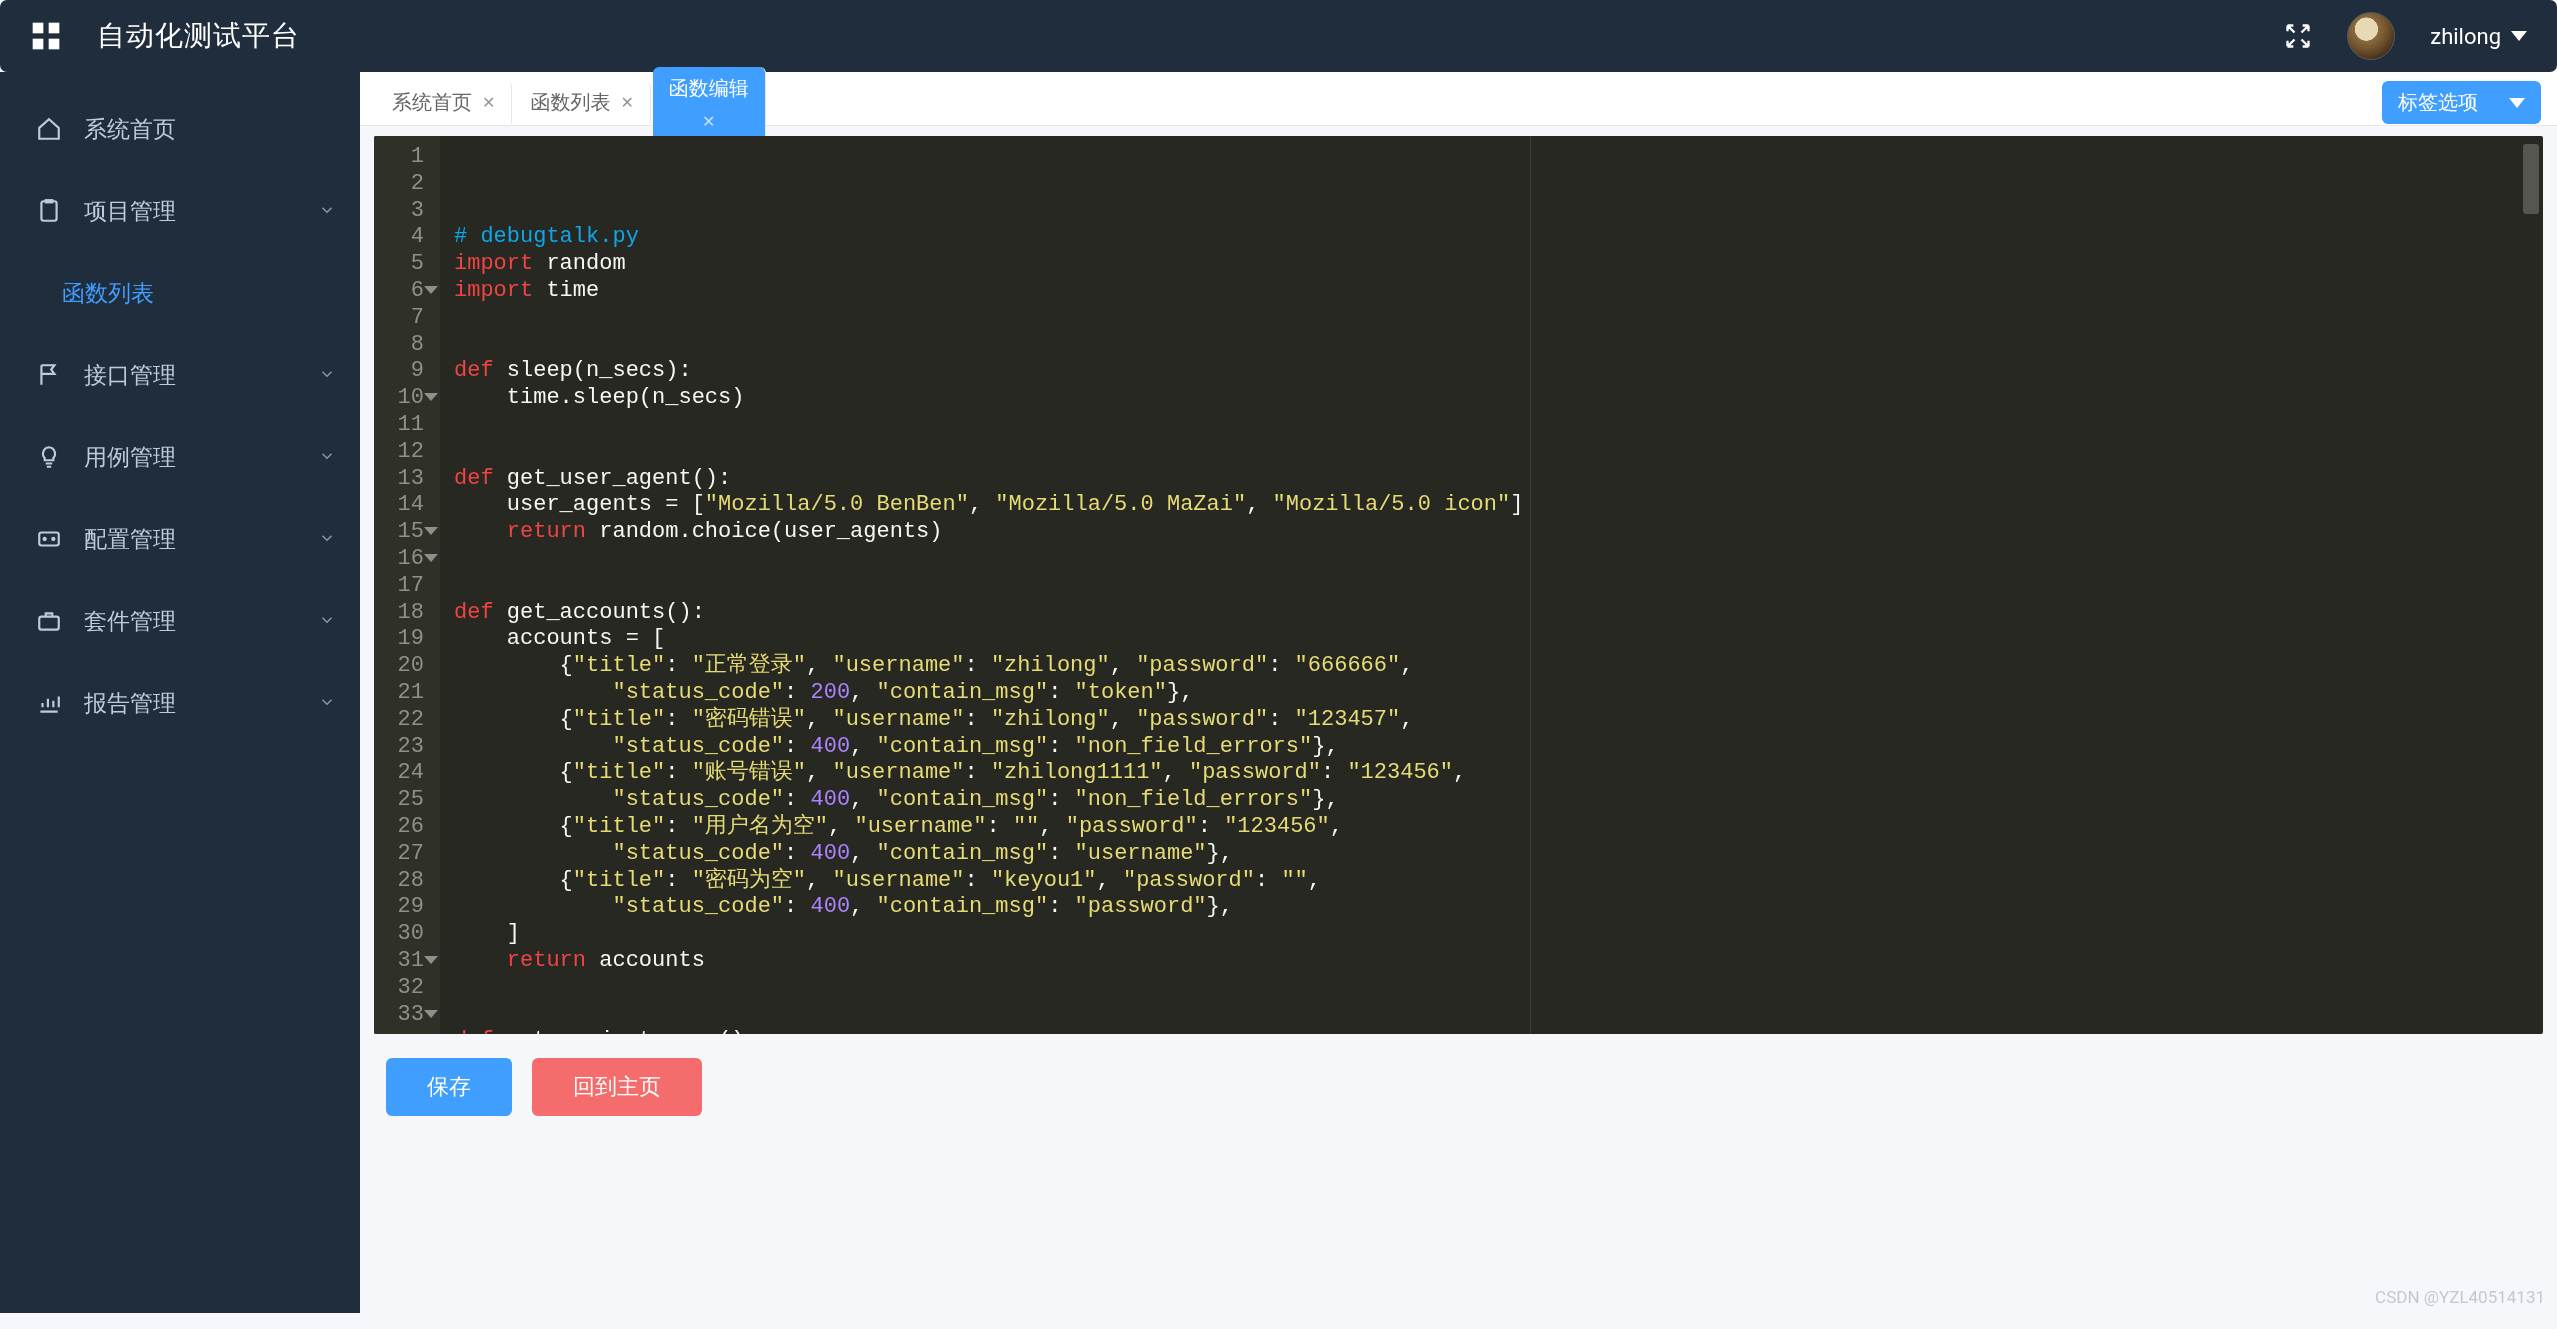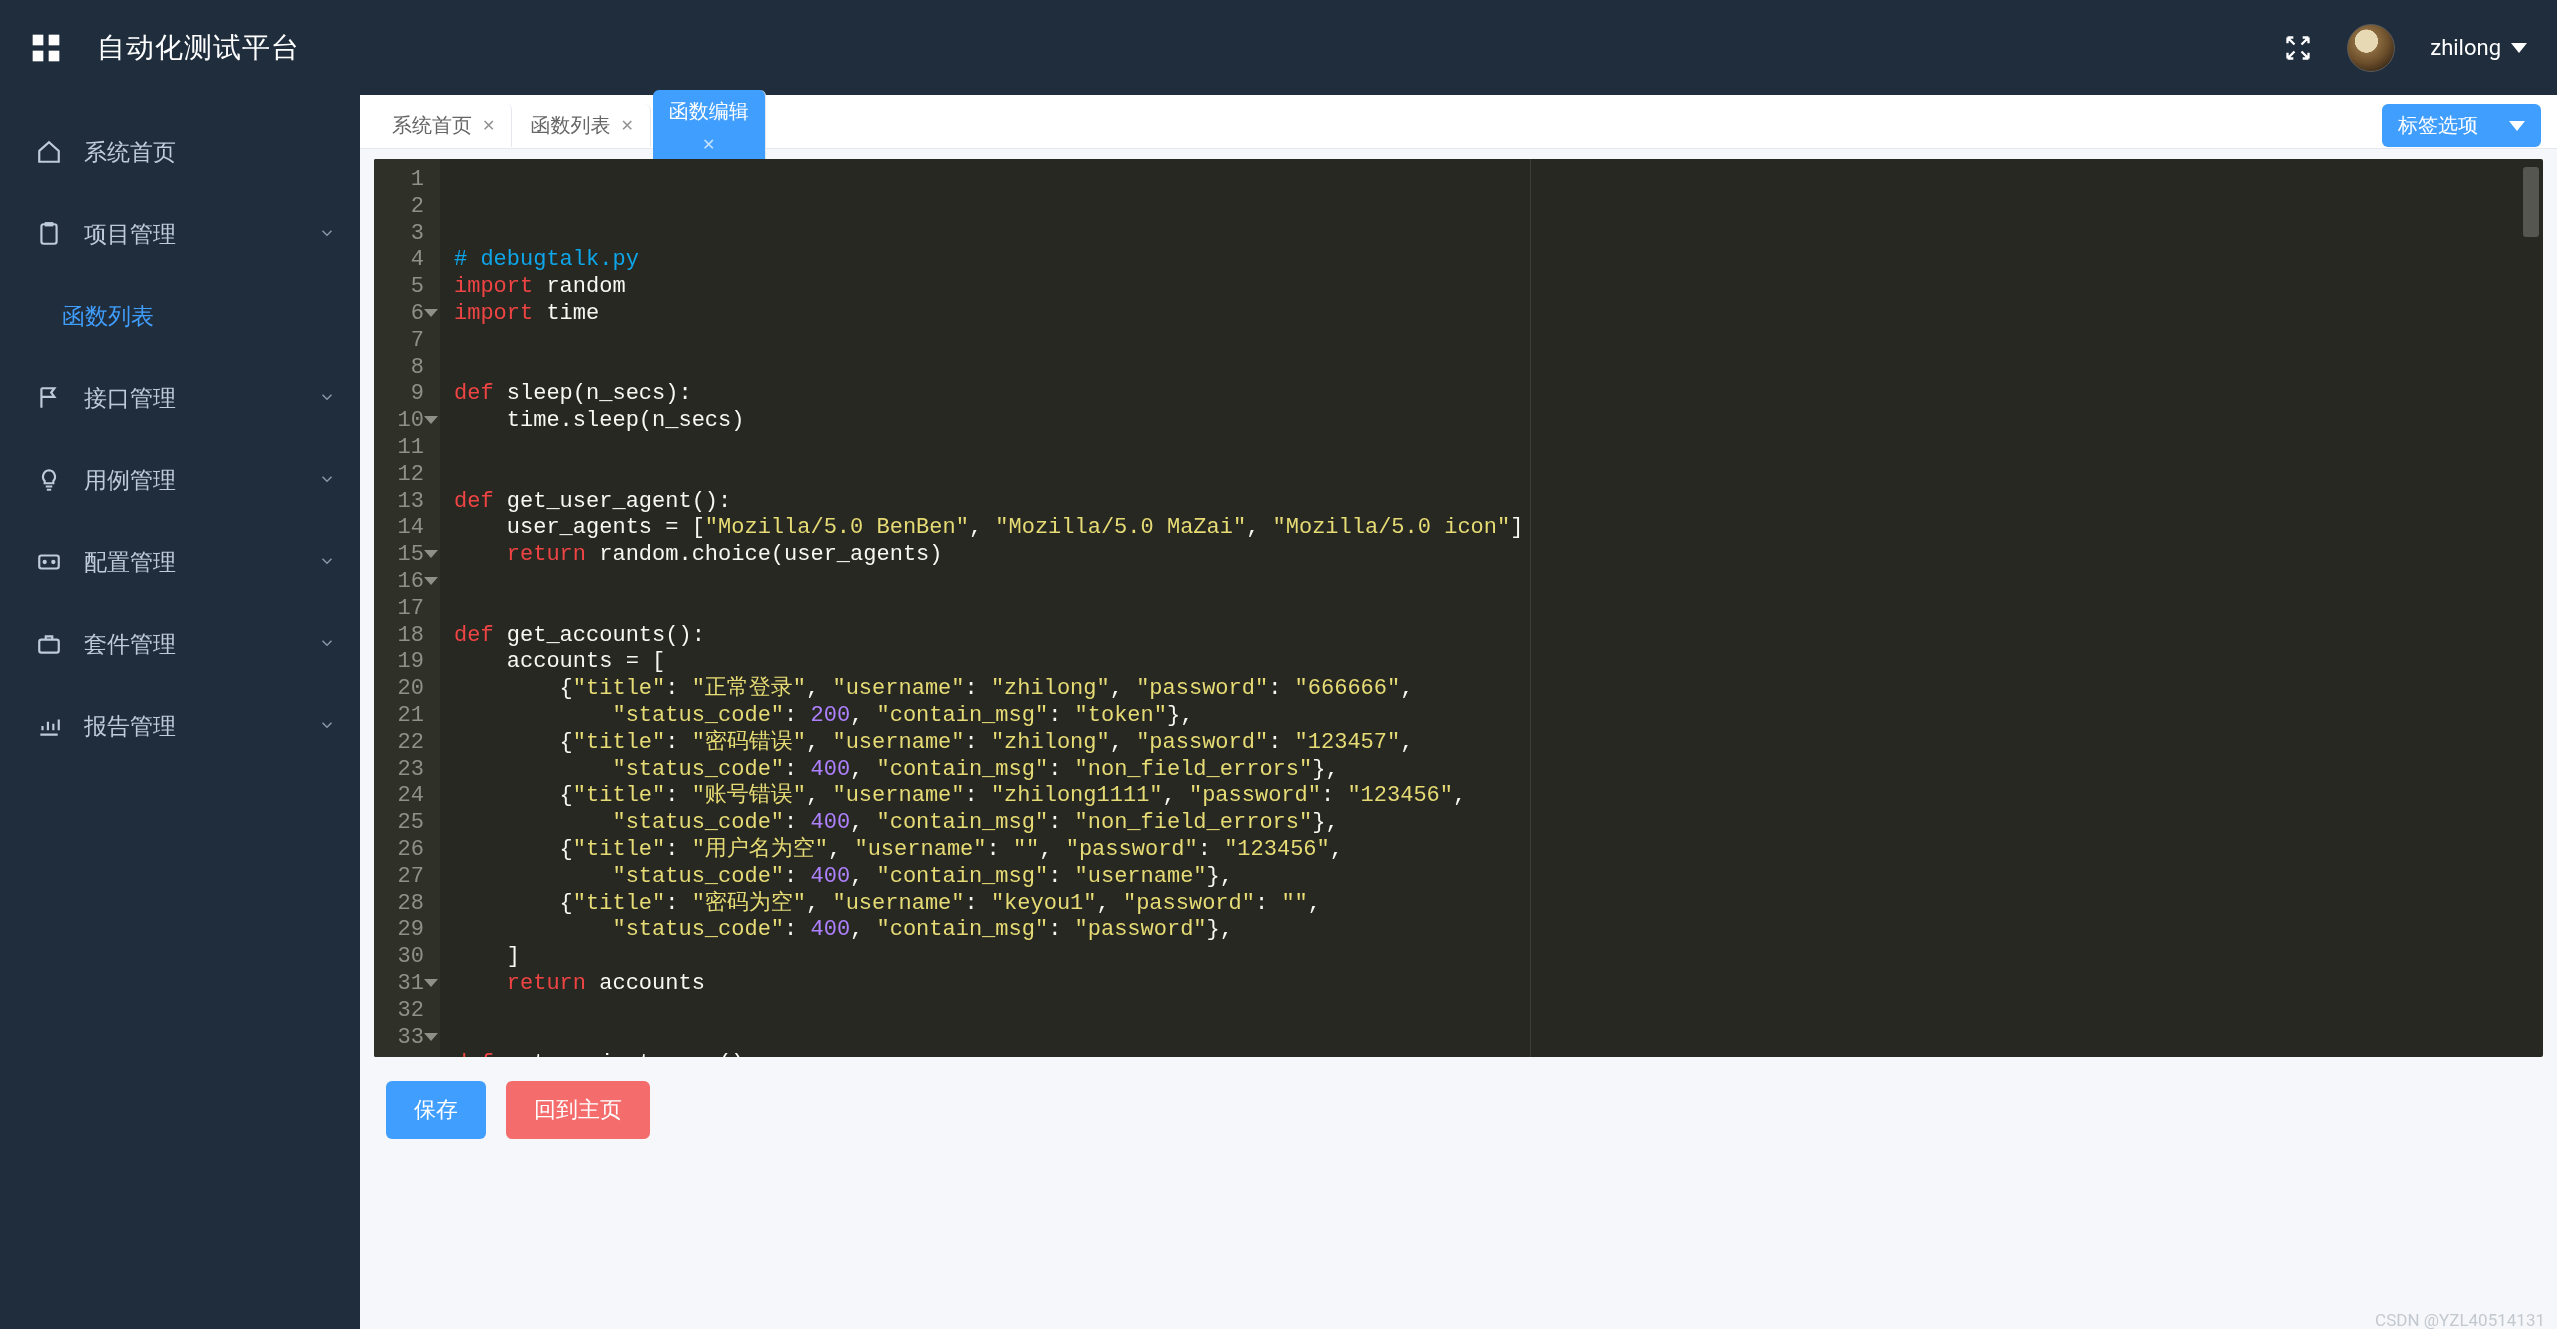--- a/index.html
+++ b/index.html
@@ -5,27 +5,28 @@
 * { margin: 0; padding: 0; box-sizing: border-box; }
 body {
   font-family: -apple-system, BlinkMacSystemFont, "Segoe UI", Roboto, "Helvetica Neue", Arial, "PingFang SC", "Microsoft YaHei", sans-serif;
   background: #f5f7fa;
   width: 2557px;
   height: 1329px;
   overflow: hidden;
   font-size: 23px;
 }
 .header {
-  height: 95px;
+  height: 72px;
   background: #1f2d3d;
   display: flex;
   align-items: center;
   padding: 4px 30px;
   color: #fff;
   justify-content: space-between;
+  border-radius: 7px;
 }
 .header-left { display: flex; align-items: center; }
 .apps-icon {
   width: 32px; height: 32px; fill: #fff; margin-right: 35px; cursor: pointer;
 }
 .brand { font-size: 28px; font-weight: 400; letter-spacing: 1px; }
 .header-right { display: flex; align-items: center; gap: 35px; }
 .fullscreen-icon { width: 28px; height: 28px; fill: #fff; cursor: pointer; }
 .avatar {
   width: 48px; height: 48px; border-radius: 50%;
@@ -119,21 +120,21 @@
 .tok-kw  { color: #ef4444; }
 .tok-str { color: #e6db74; }
 .tok-num { color: #ae81ff; }
 .tok-def { color: #f8f8f2; }
 .scroll-ind { position:absolute; right:4px; top:8px; width:16px; height:70px; background:#55564f; border-radius:3px; }
 
 .footer-btns {
   display: flex; gap: 20px; padding: 24px 0 0 26px;
 }
 .btn {
-  padding: 14px 28px; font-size: 22px; border-radius: 6px;
+  padding: 14px 41px; font-size: 22px; border-radius: 6px;
   border: none; cursor: pointer; color: #fff;
 }
 .btn-primary { background: #409eff; }
 .btn-danger  { background: #f56c6c; }
 
 .watermark {
   position: absolute; right: 12px; bottom: 6px;
   font-size: 17px; color: #adb5bd; opacity: 0.7;
 }
 </style>

